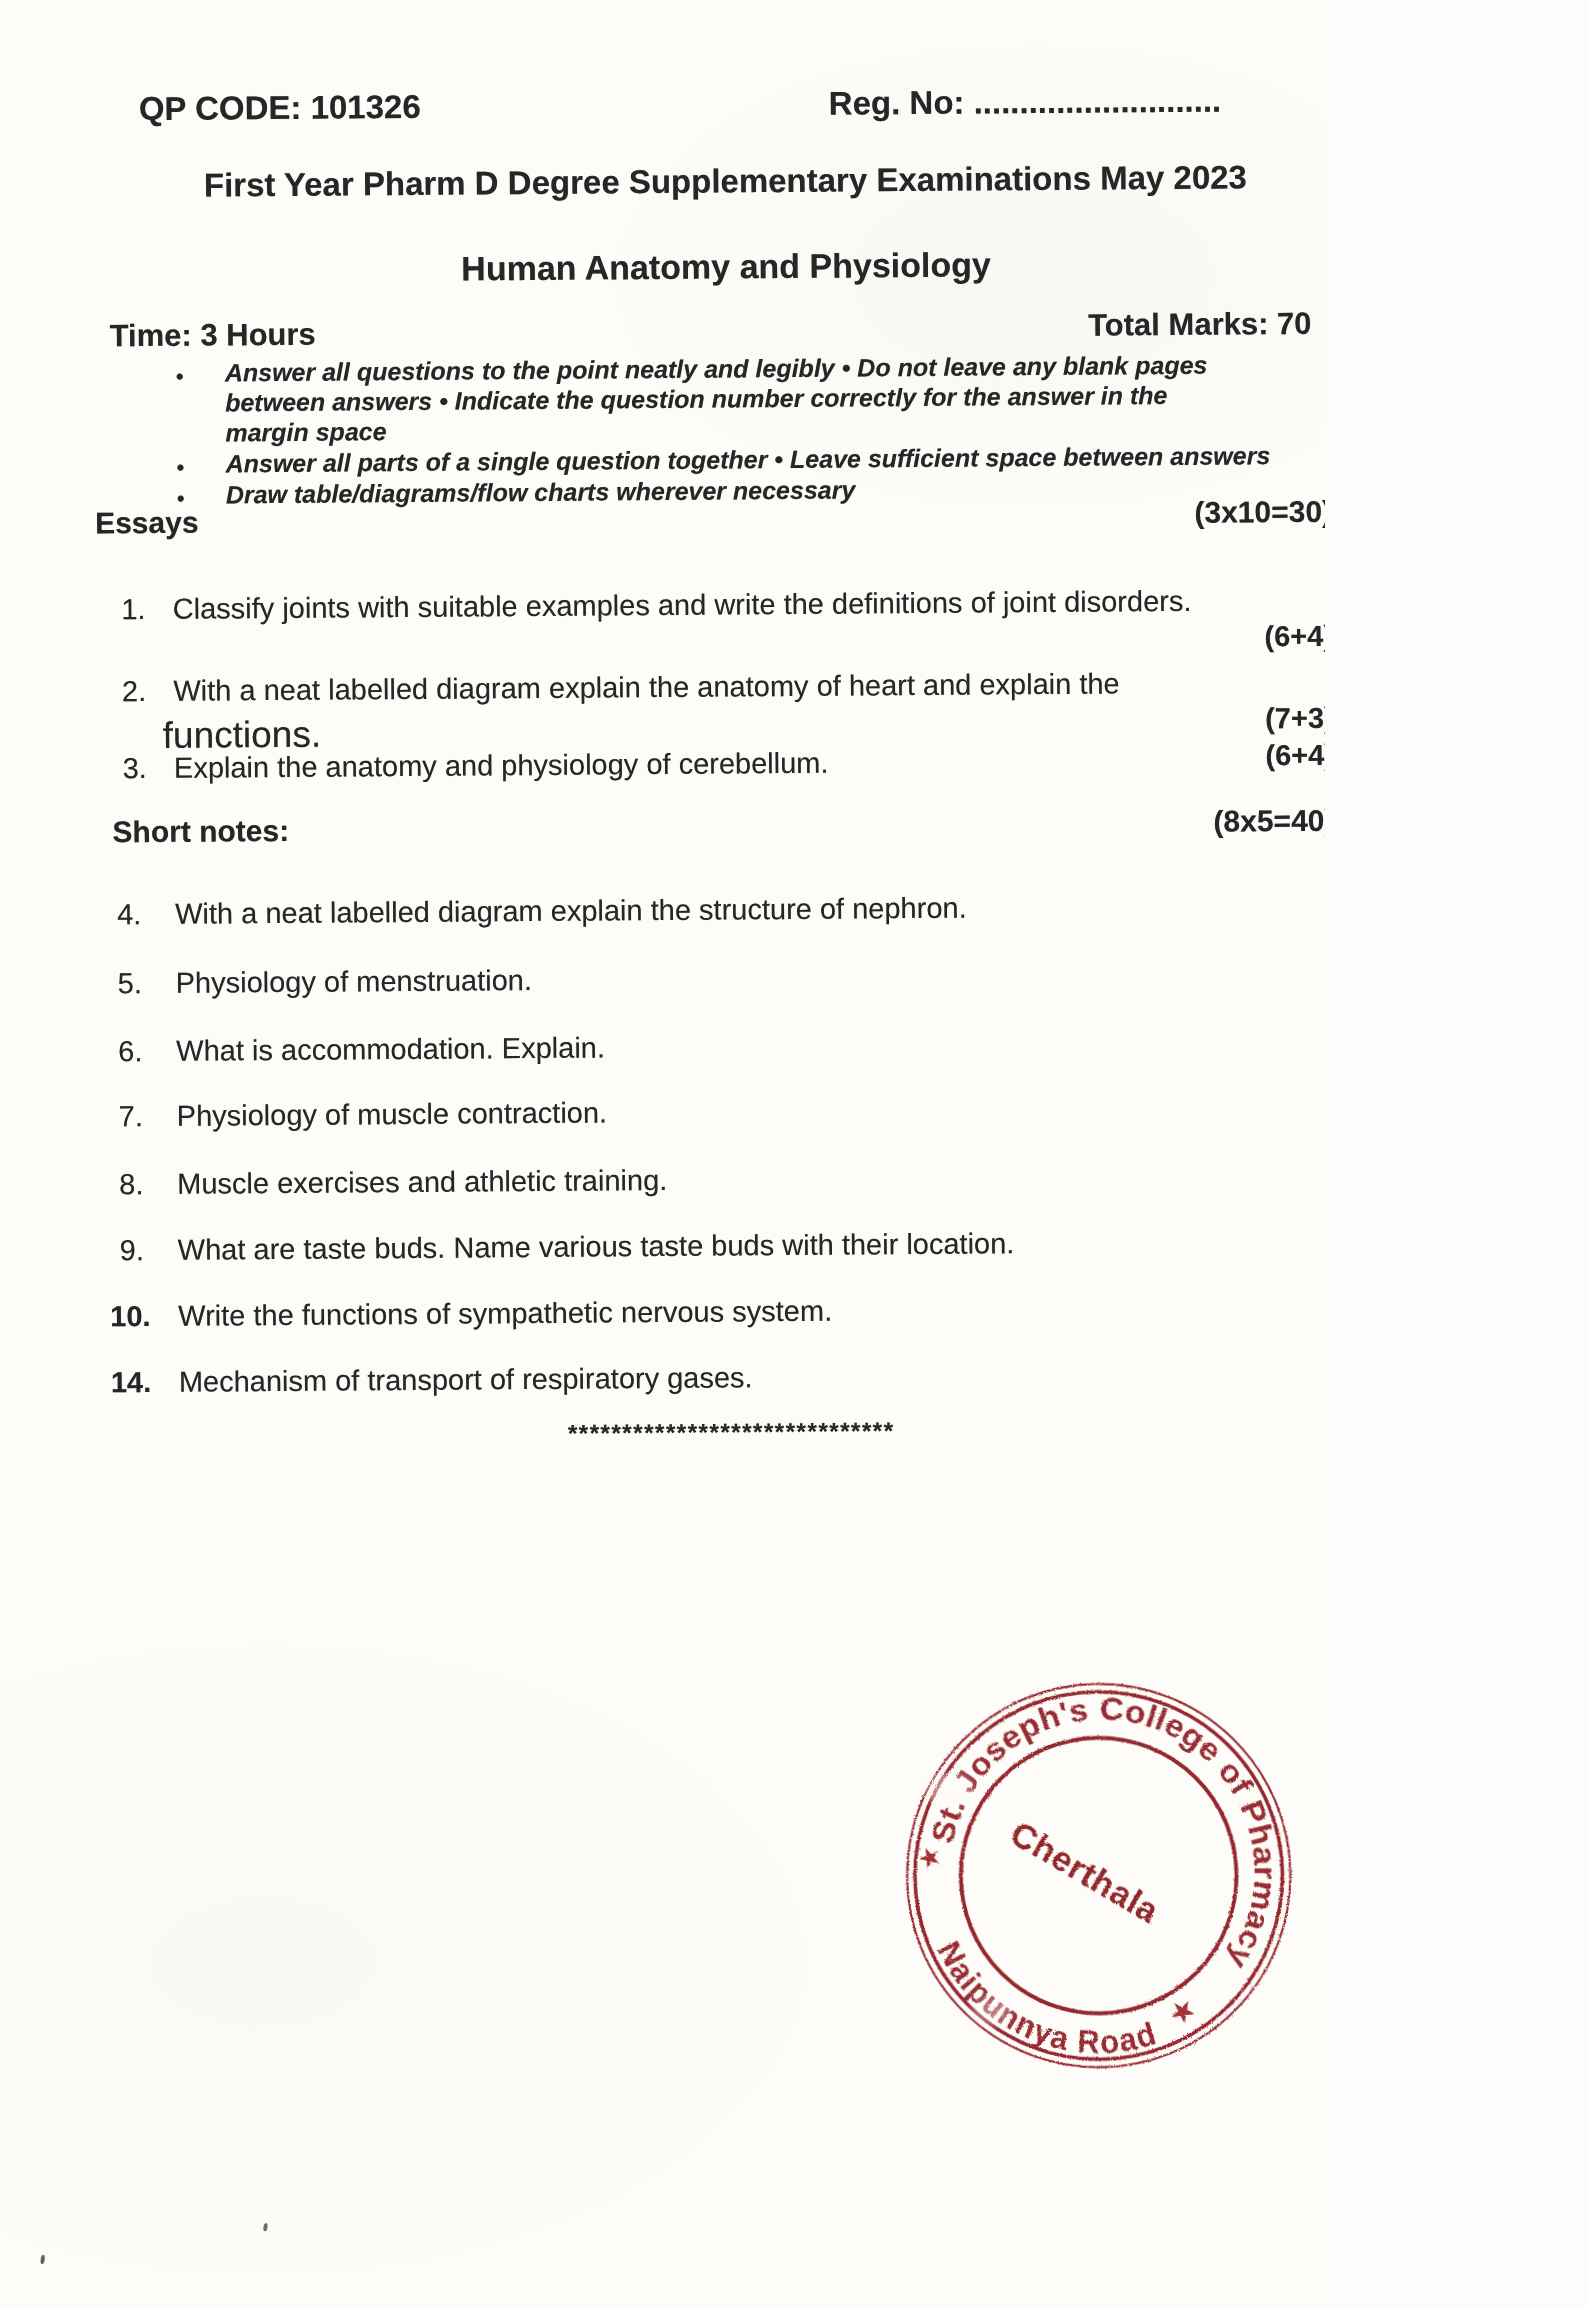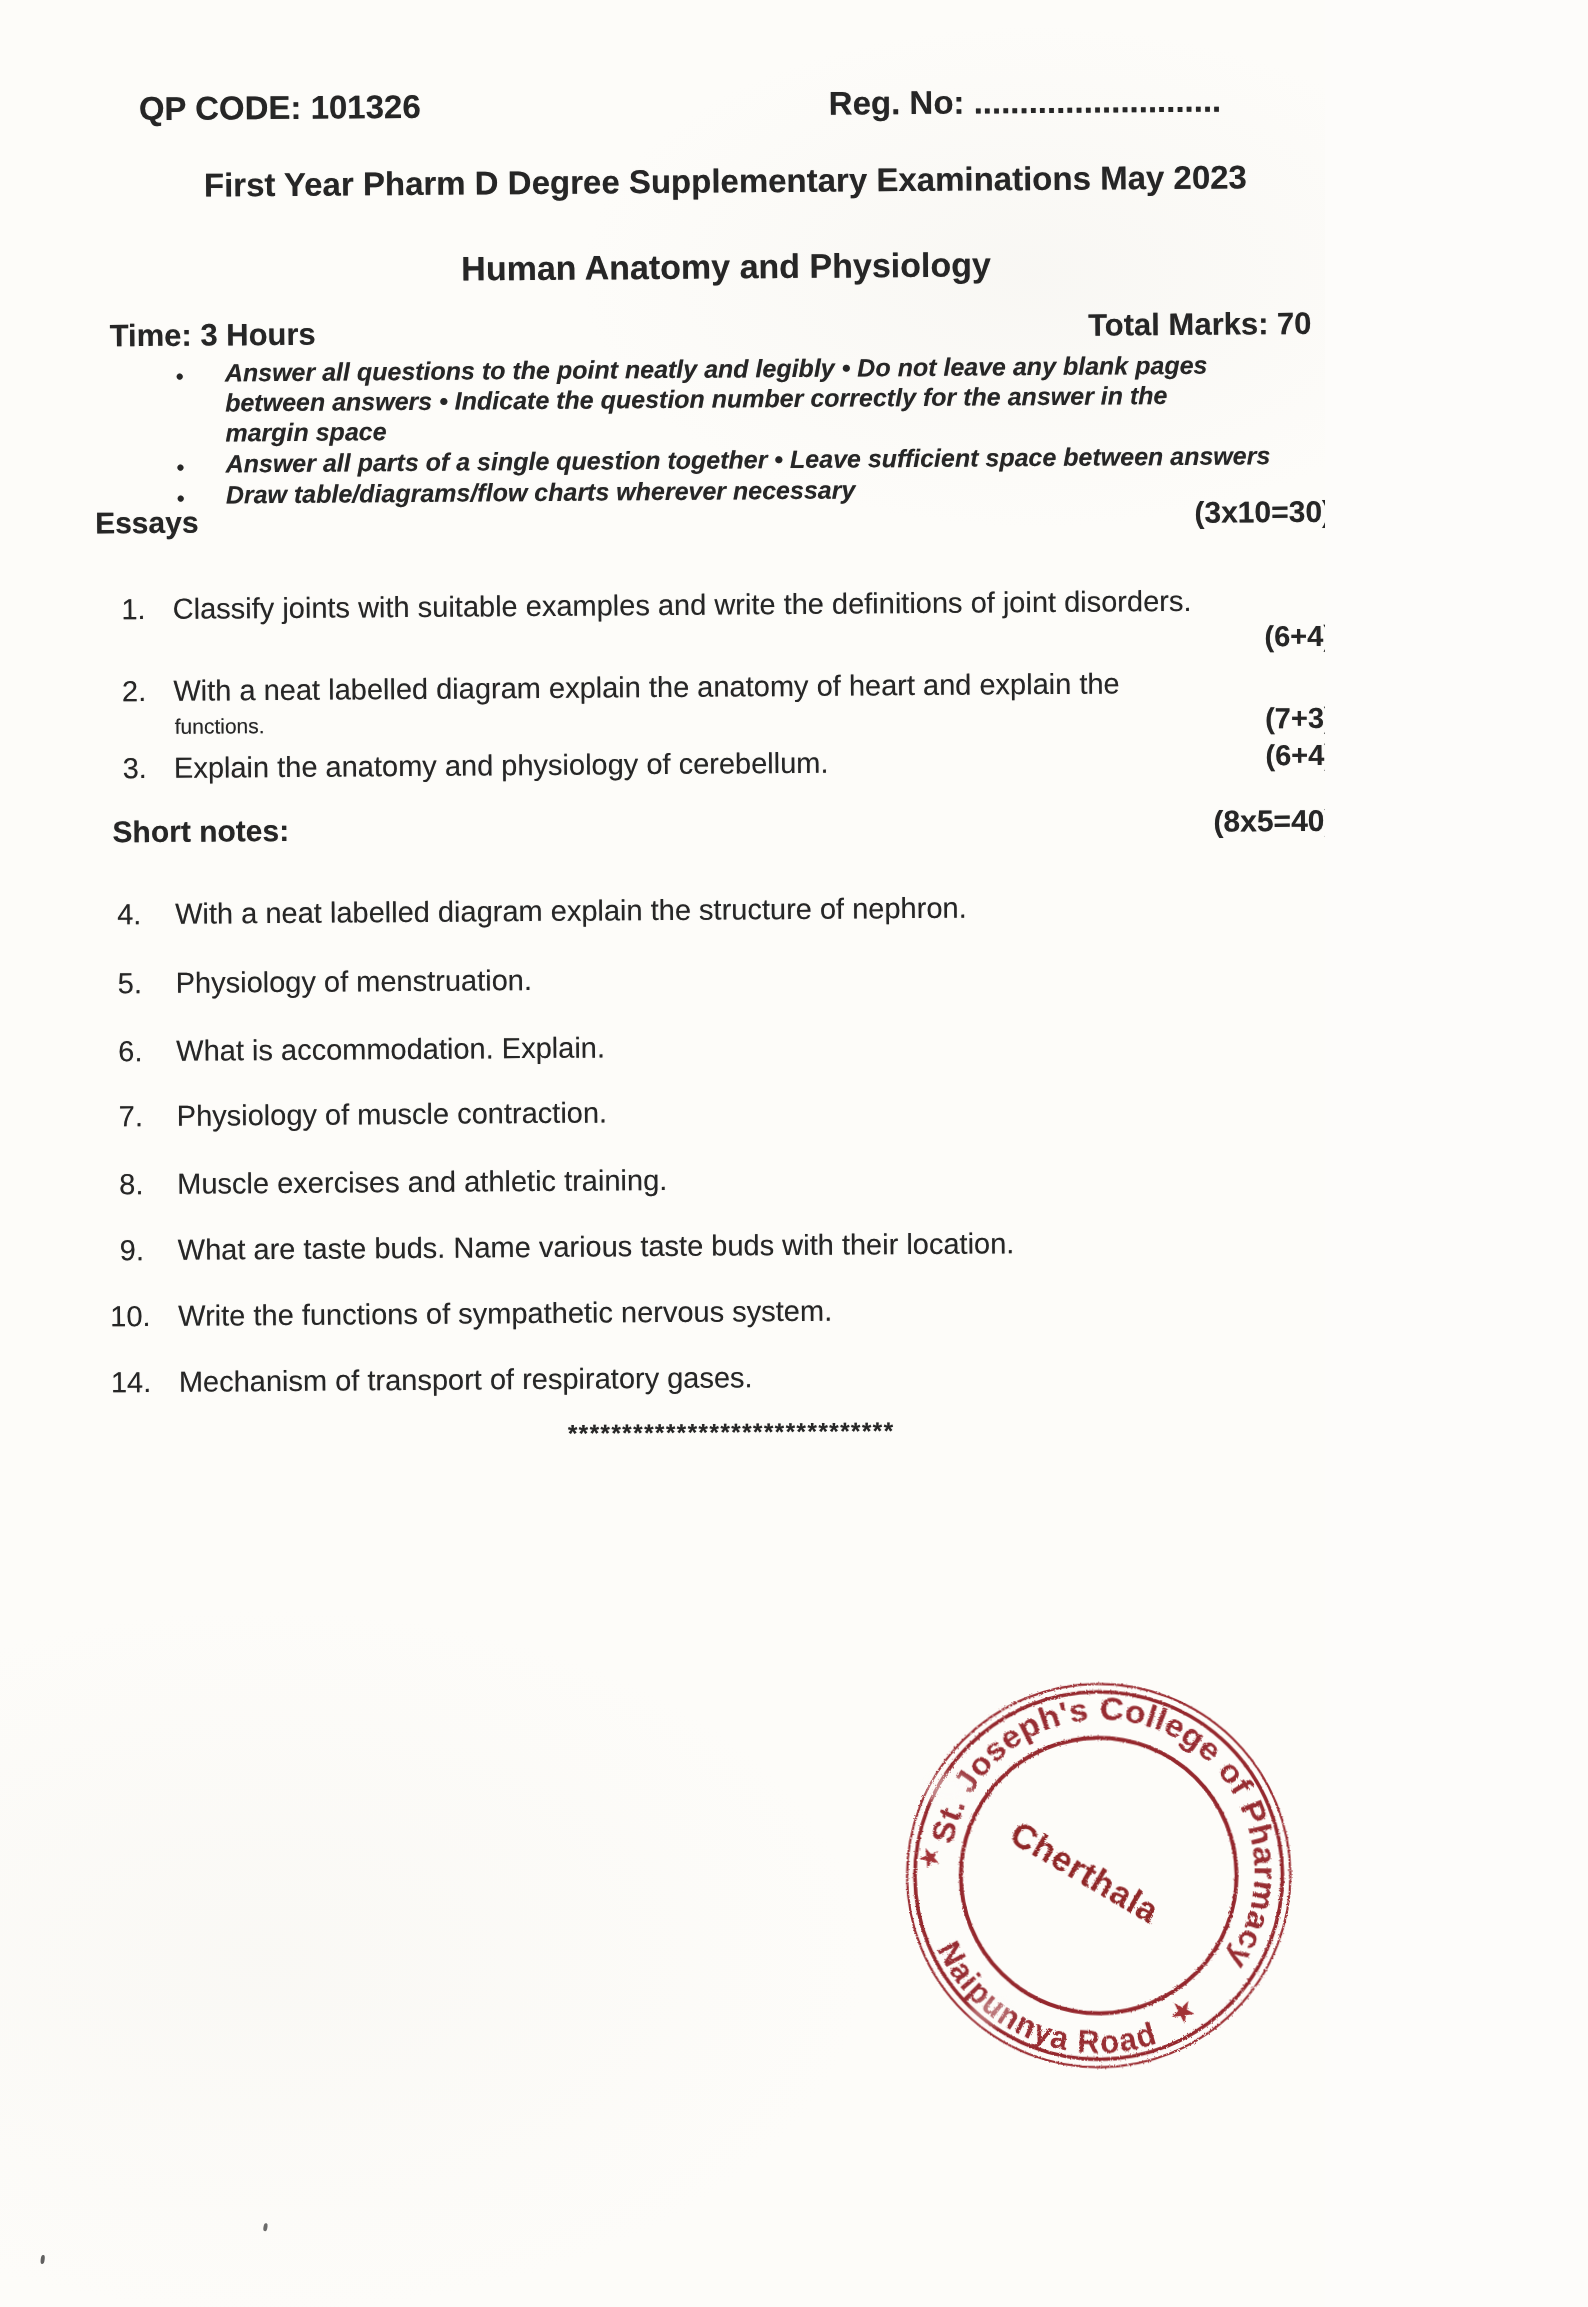--- a/index.html
+++ b/index.html
@@ -31,24 +31,24 @@
   .hdr   { font-size: 33px; font-weight: bold; }
   .sect  { font-size: 30px; font-weight: bold; }
   .instr { font-size: 25px; font-weight: bold; font-style: italic; line-height: 1.0; }
 
   .marks-box   { left: 1055px; width: 282px; text-align: right; font-size: 29px; font-weight: bold; }
   .sectmarks   { left: 1055px; width: 282px; text-align: right; font-size: 30px; font-weight: bold; }
   .totalmarks  { left: 1049px; width: 269px; text-align: right; font-size: 31px; font-weight: bold; }
 
   .qrow { left: 109px; width: 1250px; font-size: 29px; }
   .qrow .num { display: inline-block; width: 68px; padding-left: 10px; box-sizing: border-box; }
-  .qrow .num.dd { padding-left: 0; }
+  .qrow .num.dd { padding-left: 0; font-weight: bold; }
   .erow { left: 117px; width: 1236px; font-size: 29px; }
   .erow .num { display: inline-block; width: 60px; padding-left: 8.6px; box-sizing: border-box; }
-  .cont-line { left: 178px; font-size: 21px; }
+  .cont-line { left: 166px; font-size: 37px; }
 
   .bullet-dot { font-size: 21.6px; font-weight: bold; }
 
   .separator { left: 535px; width: 388px; text-align: center;
                font-size: 24.4px; font-weight: bold; letter-spacing: 1.4px; }
 
   .stamp-wrap { position: absolute; left: 892px; top: 1677px; width: 402px; height: 402px; }
   .stamp-wrap svg text { font-family: "Liberation Sans", "DejaVu Sans", sans-serif; }
 
   .speck { position: absolute; background: #2e2e2e; border-radius: 60% 40% 55% 45%; opacity: 0.8; }

